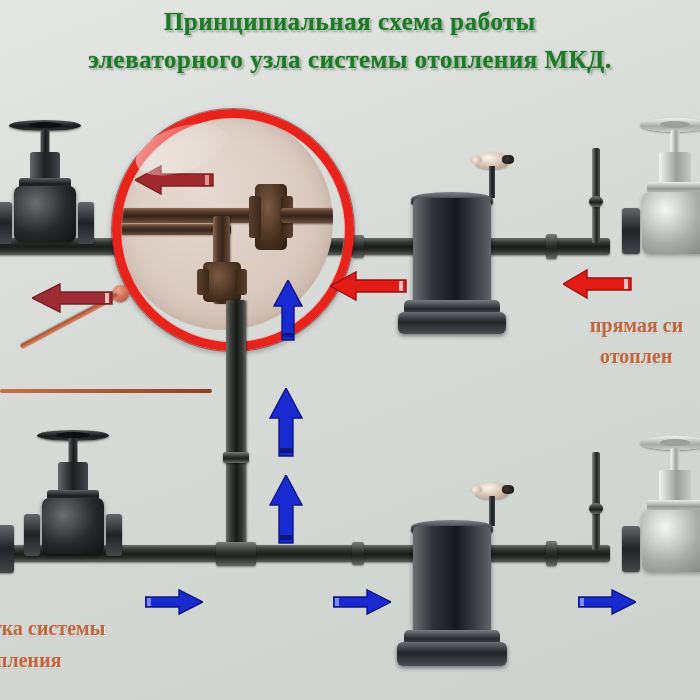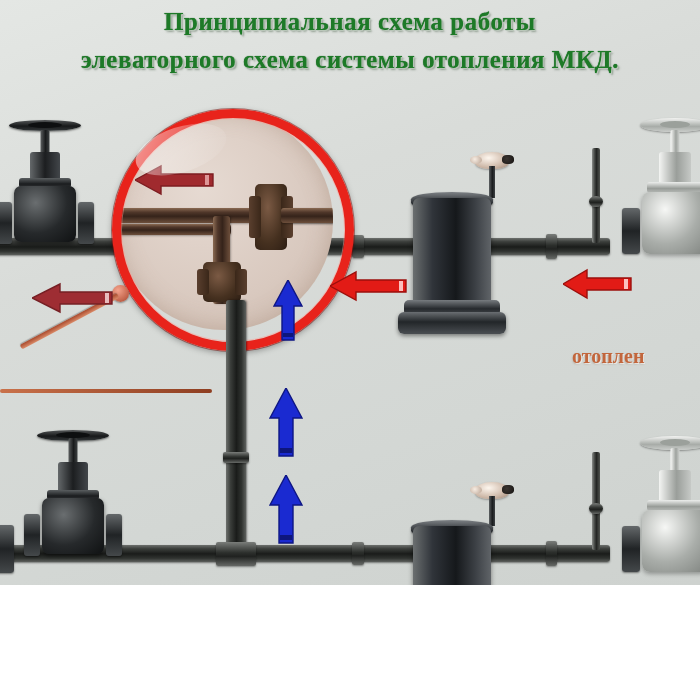--- a/index.html
+++ b/index.html
@@ -1,17 +1,17 @@
 <!DOCTYPE html>
 <html><head>
 <meta charset="utf-8">
 <style>
   html,body{margin:0;padding:0;}
   body{width:700px;height:700px;overflow:hidden;font-family:"Liberation Serif",serif;}
-  #stage{position:relative;width:700px;height:585px;
+  #stage{position:relative;width:700px;height:700px;
     background:linear-gradient(160deg,#e4e7e4 0%,#d9dcd9 35%,#d3d7d4 70%,#ced2cf 100%);
     overflow:hidden;}
 
   
   .title{position:absolute;left:0;width:700px;text-align:center;
     font-family:"Liberation Serif",serif;font-weight:bold;
     color:#1d7a27;letter-spacing:.5px;white-space:nowrap;
     text-shadow:1px 1px 0 #b9c6b9, 2px 2px 2px rgba(90,110,90,.55), 0 0 1px #0c5216;}
   .title1{top:8px;font-size:25px;}
   .title2{top:46px;font-size:25px;}
@@ -133,21 +133,21 @@
     text-shadow:1px 1px 0 rgba(255,255,255,.6), 0 1px 2px rgba(120,70,40,.35);}
   .label-underline{position:absolute;height:4px;border-radius:2px;
     background:linear-gradient(to right,#c9714a,#8e3e21);}
 </style>
 </head>
 <body>
 
 <div id="stage">
 
   <div class="title title1">Принципиальная схема работы</div>
-  <div class="title title2">элеваторного схема системы отопления МКД.</div>
+  <div class="title title2">элеваторного узла системы отопления МКД.</div>
 
   <div class="pipe-h" style="left:-10px;top:238px;width:620px;height:17px;"></div>
   <div class="coupling" style="left:352px;top:235px;width:12px;height:23px;"></div>
   <div class="coupling" style="left:415px;top:235px;width:10px;height:23px;"></div>
   <div class="coupling" style="left:546px;top:234px;width:11px;height:25px;"></div>
 
   <div class="pipe-thin-v" style="left:592px;top:148px;width:8px;height:95px;"></div>
   <div class="coupling" style="left:589px;top:196px;width:14px;height:11px;border-radius:50%;"></div>
 
   <div class="valve-dark" style="left:-10px;top:112px;width:110px;height:130px;">
@@ -298,18 +298,19 @@
   </div>
   <div class="arrow" style="left:578px;top:588px;">
     <svg width="58" height="28" viewBox="0 0 58 28">
       <polygon points="58,14 34,26 34,19 0,19 0,9 34,9 34,2" fill="#1a2ad1" stroke="#0e1684" stroke-width="1.4"></polygon>
       <rect x="2" y="10" width="4" height="8" fill="#8d9bf5" opacity=".85"></rect>
     </svg>
   </div>
 
   <div class="label-underline" style="left:0px;top:389px;width:212px;"></div>
 
-  <div class="label" style="left:572px;top:345px;font-size:20px;">отоплен</div>
+  <div class="label" style="left:590px;top:314px;font-size:20px;">прямая си</div>
+  <div class="label" style="left:600px;top:345px;font-size:20px;">отоплен</div>
 
   <div class="label" style="left:-8px;top:617px;font-size:20px;">тка системы</div>
   <div class="label" style="left:-14px;top:649px;font-size:20px;">опления</div>
 
 </div>
 
 </body></html>

